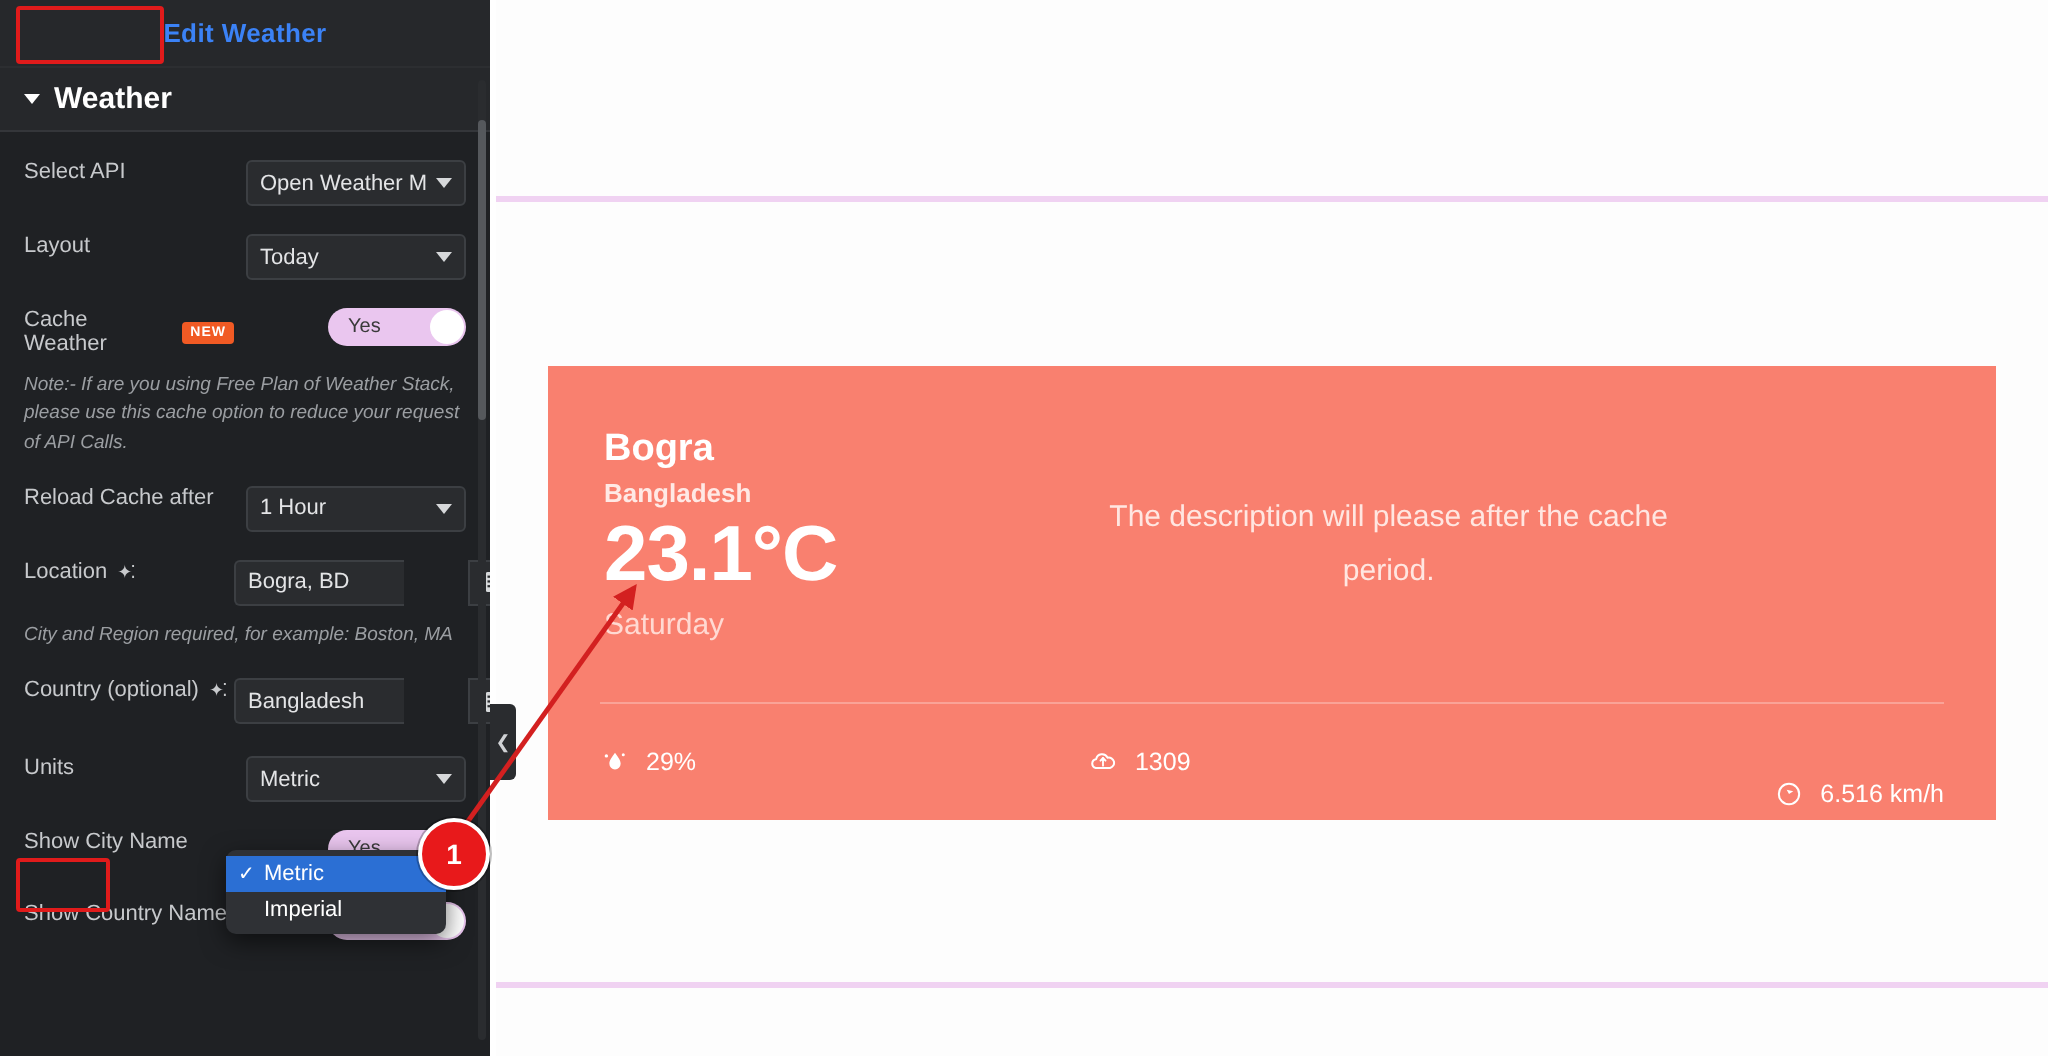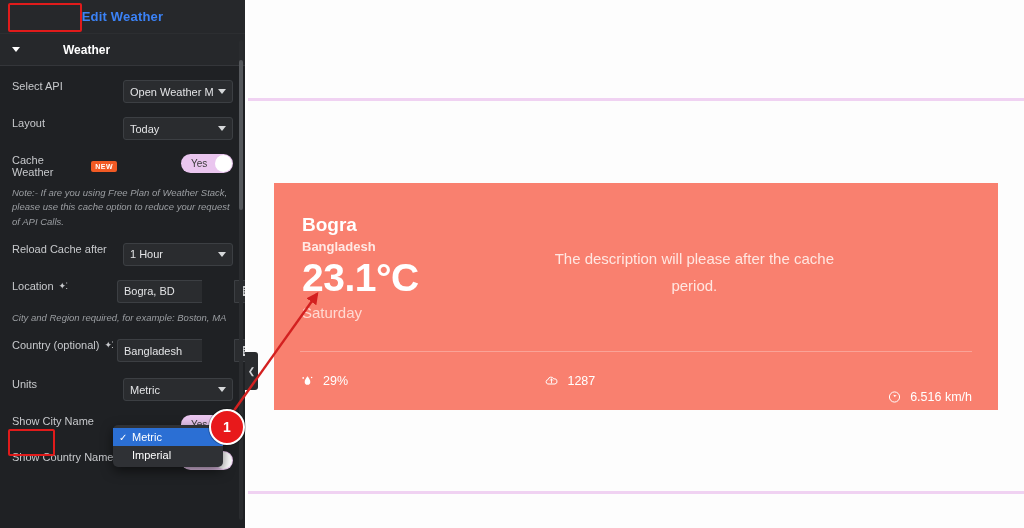--- a/index.html
+++ b/index.html
@@ -22,21 +22,21 @@
   #sidebar-header .title{font-size:13px;font-weight:bold;color:#3b82f6;letter-spacing:.2px;}
 
   .accordion{
     position:relative;height:31px;display:flex;align-items:center;
     padding:0 12px;background:#26282b;border-bottom:1px solid #34363a;
   }
   .accordion .caret{
     width:0;height:0;border-left:4px solid transparent;border-right:4px solid transparent;
     border-top:5px solid #ffffff;margin-right:7px;
   }
-  .accordion .acc-label{font-size:12px;font-weight:bold;color:#ffffff;margin-left:36px;}
+  .accordion .acc-label{font-size:15px;font-weight:bold;color:#ffffff;}
   .redbox{
     position:absolute;border:2px solid #e01b1b;border-radius:2px;pointer-events:none;
   }
   #box-weather{left:8px;top:3px;width:70px;height:25px;}
 
   .panel{padding:0 12px;}
   .row{
     display:flex;align-items:flex-start;min-height:22px;margin-top:14px;
   }
   .row .lbl{
@@ -61,21 +61,21 @@
     width:85px;height:23px;background:#2a2c2f;border:1px solid #3c3f43;border-right:none;
     border-radius:3px 0 0 3px;color:#e3e4e6;font-size:11px;
     display:flex;align-items:center;padding:0 6px;box-sizing:border-box;
   }
   .dbbtn{
     width:25px;height:23px;background:#2a2c2f;border:1px solid #3c3f43;border-radius:0 3px 3px 0;
     display:flex;align-items:center;justify-content:center;box-sizing:border-box;
   }
 
   .toggle{
-    width:52px;height:19px;border-radius:10px;background:#eac6ef;
+    width:69px;height:19px;border-radius:10px;background:#eac6ef;
     display:flex;align-items:center;position:relative;box-sizing:border-box;
   }
   .toggle .tlabel{font-size:10px;color:#3a3a3a;margin-left:10px;}
   .toggle .knob{
     position:absolute;right:1px;top:1px;width:17px;height:17px;border-radius:50%;background:#ffffff;
   }
 
   .newbadge{
     background:#f15a24;color:#ffffff;font-size:7px;font-weight:bold;
     padding:2px 4px;border-radius:2px;letter-spacing:.5px;line-height:1;
@@ -189,21 +189,21 @@
           <span>29%</span>
         </div>
 
         <div class="stat" id="stat-pressure">
           <span class="sico">
             <svg width="16" height="16" viewBox="0 0 18 18">
               <path d="M4.6 12.6 A2.7 2.7 0 0 1 4.9 7.3 A3.6 3.6 0 0 1 11.7 6.4 A2.9 2.9 0 0 1 13.2 12.6 Z" fill="none" stroke="#ffffff" stroke-width="1.2" stroke-linejoin="round"></path>
               <path d="M9 11.2 L9 6.6 M9 6.6 L7.5 8.2 M9 6.6 L10.5 8.2" stroke="#ffffff" stroke-width="1.1" fill="none" stroke-linecap="round"></path>
             </svg>
           </span>
-          <span>1287</span>
+          <span>1309</span>
         </div>
 
         <div class="stat" id="stat-wind">
           <span class="sico">
             <svg width="16" height="16" viewBox="0 0 18 18">
               <circle cx="9" cy="9" r="6.1" fill="none" stroke="#ffffff" stroke-width="1.2"></circle>
               <path d="M9 9 L11.6 7.3 L7.6 6.4 Z" fill="#ffffff"></path>
             </svg>
           </span>
           <span>6.516 km/h</span>

